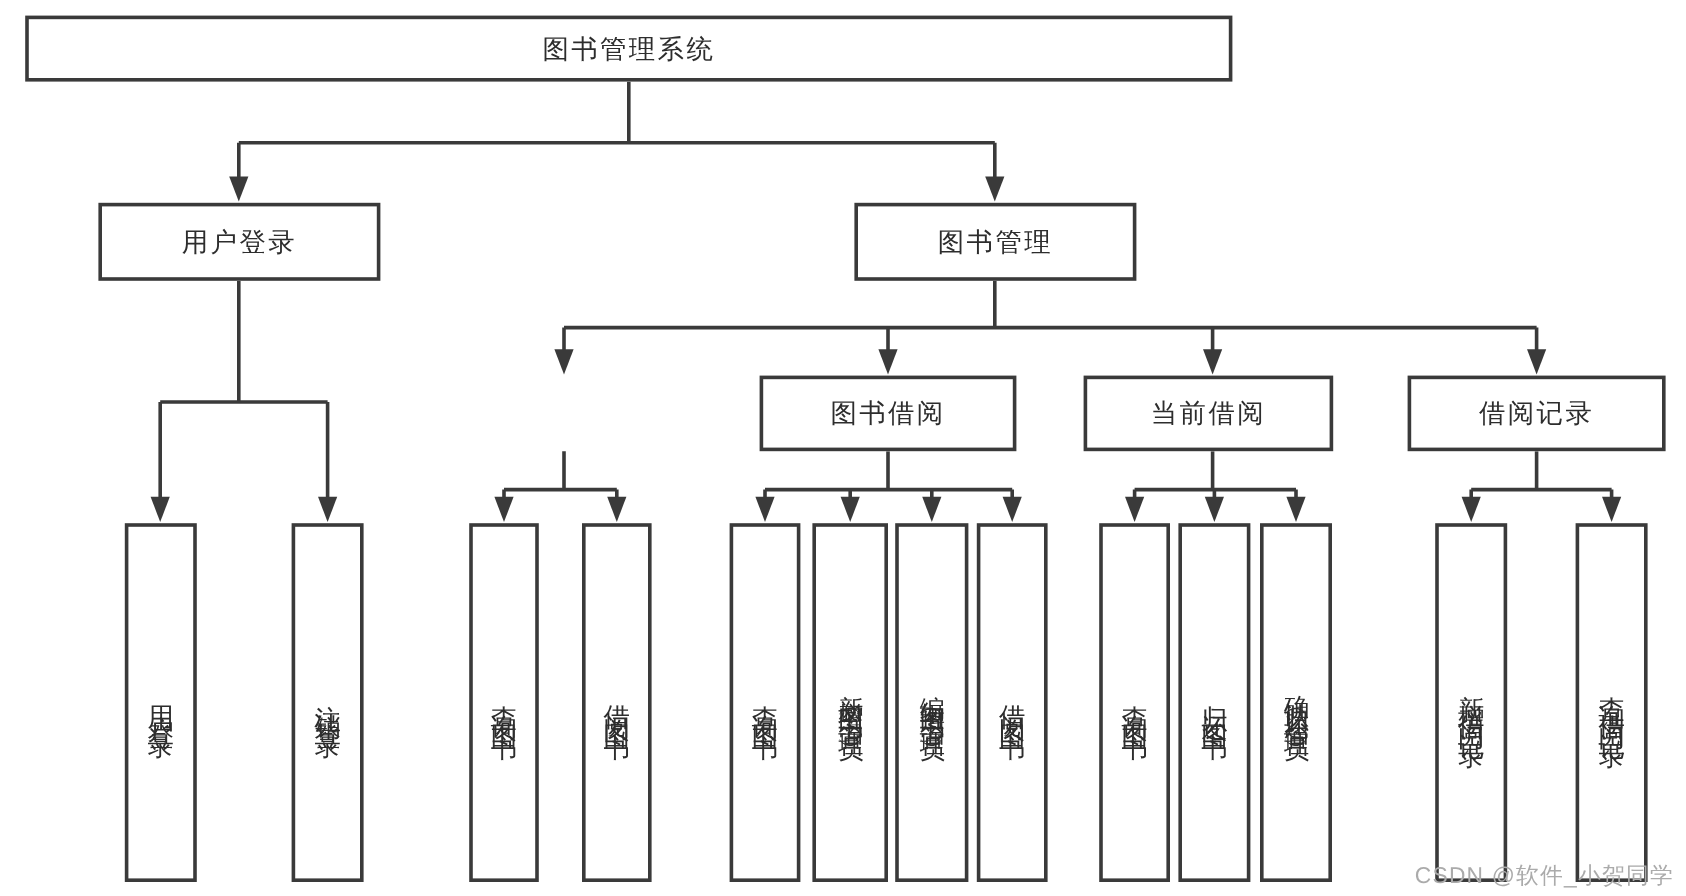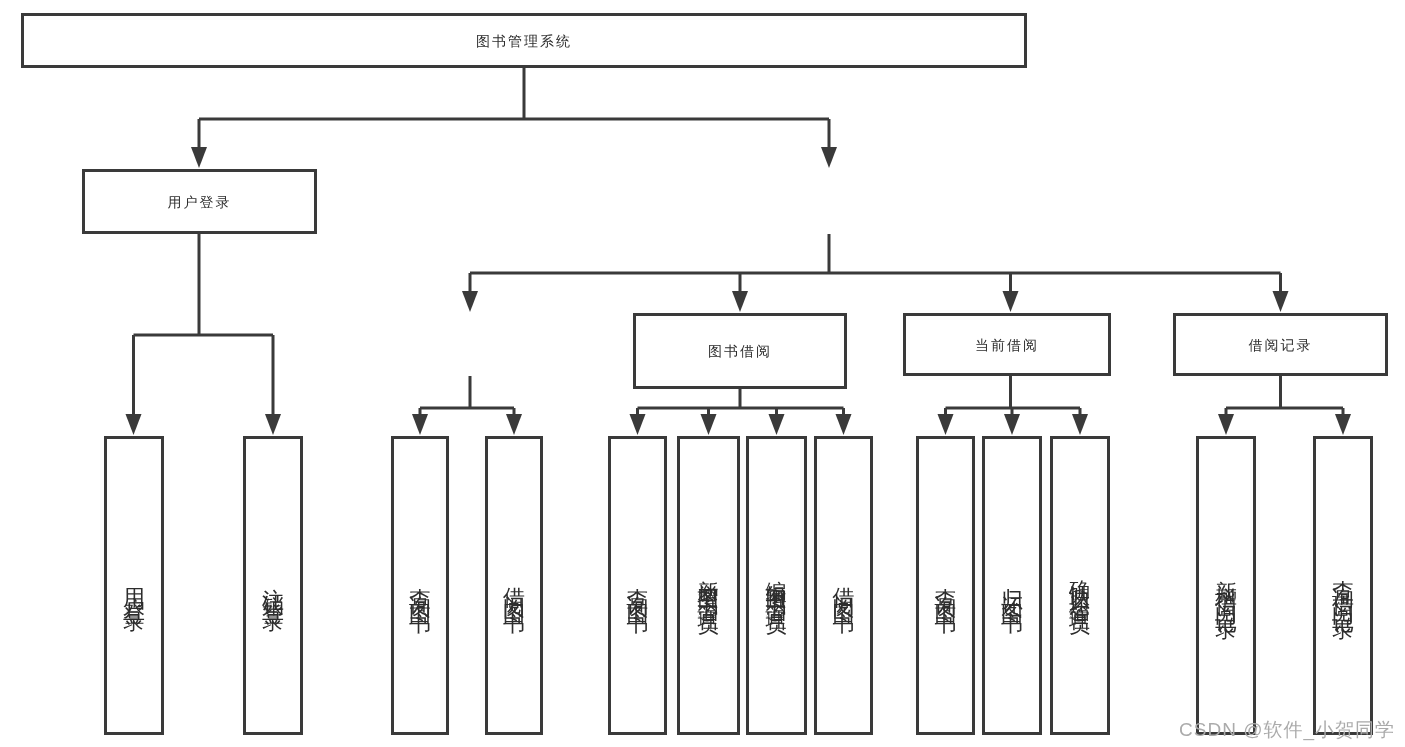--- a/index.html
+++ b/index.html
@@ -5,21 +5,21 @@
   html,body{margin:0;padding:0;background:#ffffff;}
   body{font-family:"Liberation Sans","DejaVu Sans",sans-serif;}
   .stage{
     position:relative;width:1405px;height:747px;background:#ffffff;overflow:hidden;
   }
   .node{
     position:absolute;box-sizing:border-box;border:3px solid #3a3a3a;background:#ffffff;
     display:flex;align-items:center;justify-content:center;
   }
   .hlabel{
-    font-size:14px;color:#2d2d2d;letter-spacing:2px;white-space:nowrap;line-height:1;
+    font-size:22px;color:#2d2d2d;letter-spacing:2px;white-space:nowrap;line-height:1;
   }
   .vlabel{
     writing-mode:vertical-rl;text-orientation:mixed;
     font-size:22px;color:#2d2d2d;letter-spacing:8px;line-height:1;white-space:nowrap;
   }
   svg.wires{position:absolute;left:0;top:0;pointer-events:none;}
   .watermark{
     position:absolute;right:10px;bottom:4px;font-size:19px;color:#ababab;
     letter-spacing:1px;white-space:nowrap;
   }
@@ -69,22 +69,25 @@
     </g>
   </svg>
 
   <div class="node" style="left:21px;top:13px;width:1006px;height:55px">
     <span class="hlabel">图书管理系统</span>
   </div>
 
   <div class="node" style="left:82px;top:169px;width:235px;height:65px">
     <span class="hlabel">用户登录</span>
   </div>
+  <div class="node" style="left:712px;top:169px;width:235px;height:65px">
+    <span class="hlabel">图书管理</span>
+  </div>
 
-  <div class="node" style="left:633px;top:313px;width:214px;height:76px">
+  <div class="node" style="left:633px;top:313px;width:214px;height:63px">
     <span class="hlabel">图书借阅</span>
   </div>
   <div class="node" style="left:903px;top:313px;width:208px;height:63px">
     <span class="hlabel">当前借阅</span>
   </div>
   <div class="node" style="left:1173px;top:313px;width:215px;height:63px">
     <span class="hlabel">借阅记录</span>
   </div>
 
   <div class="node" style="left:104px;top:436px;width:60px;height:299px">

